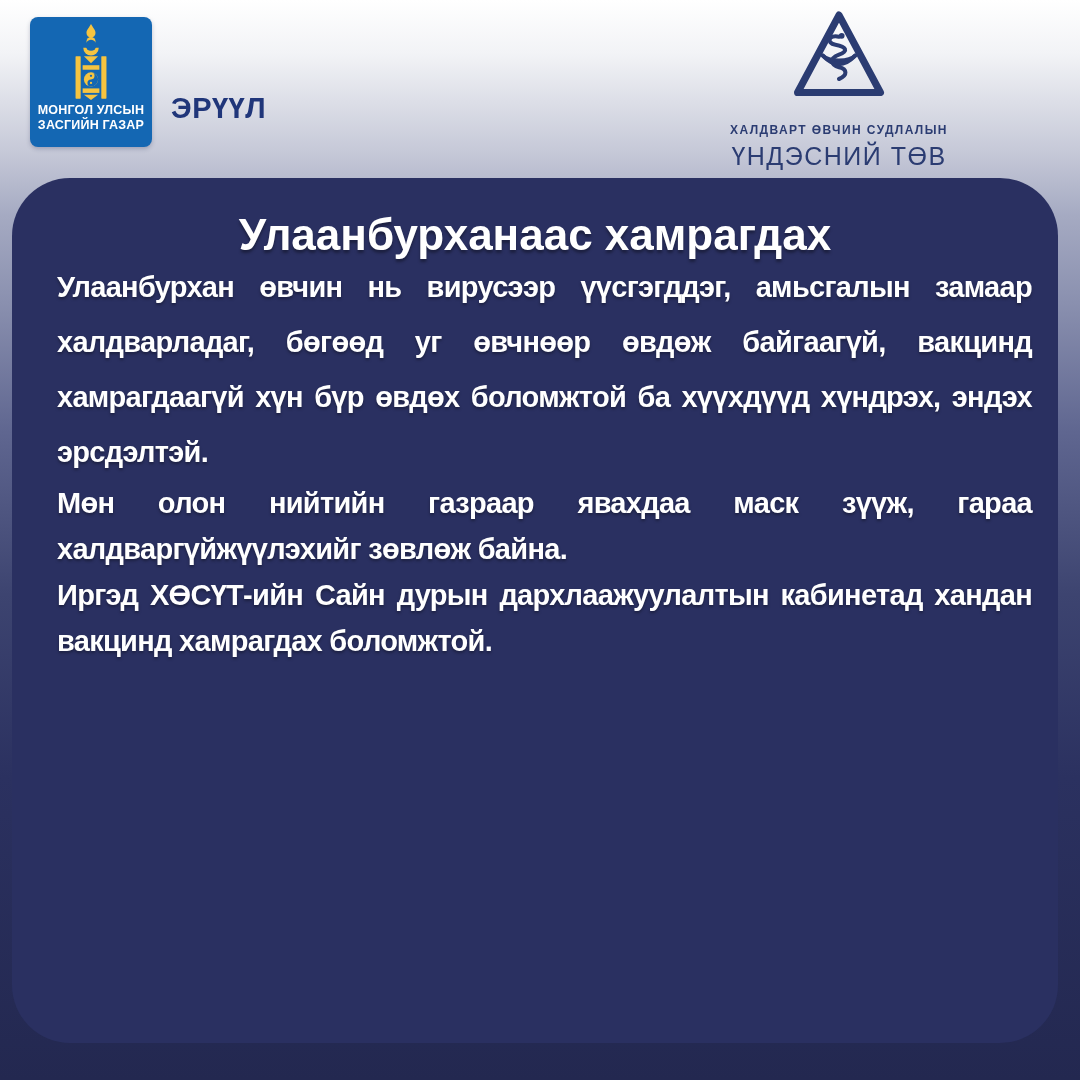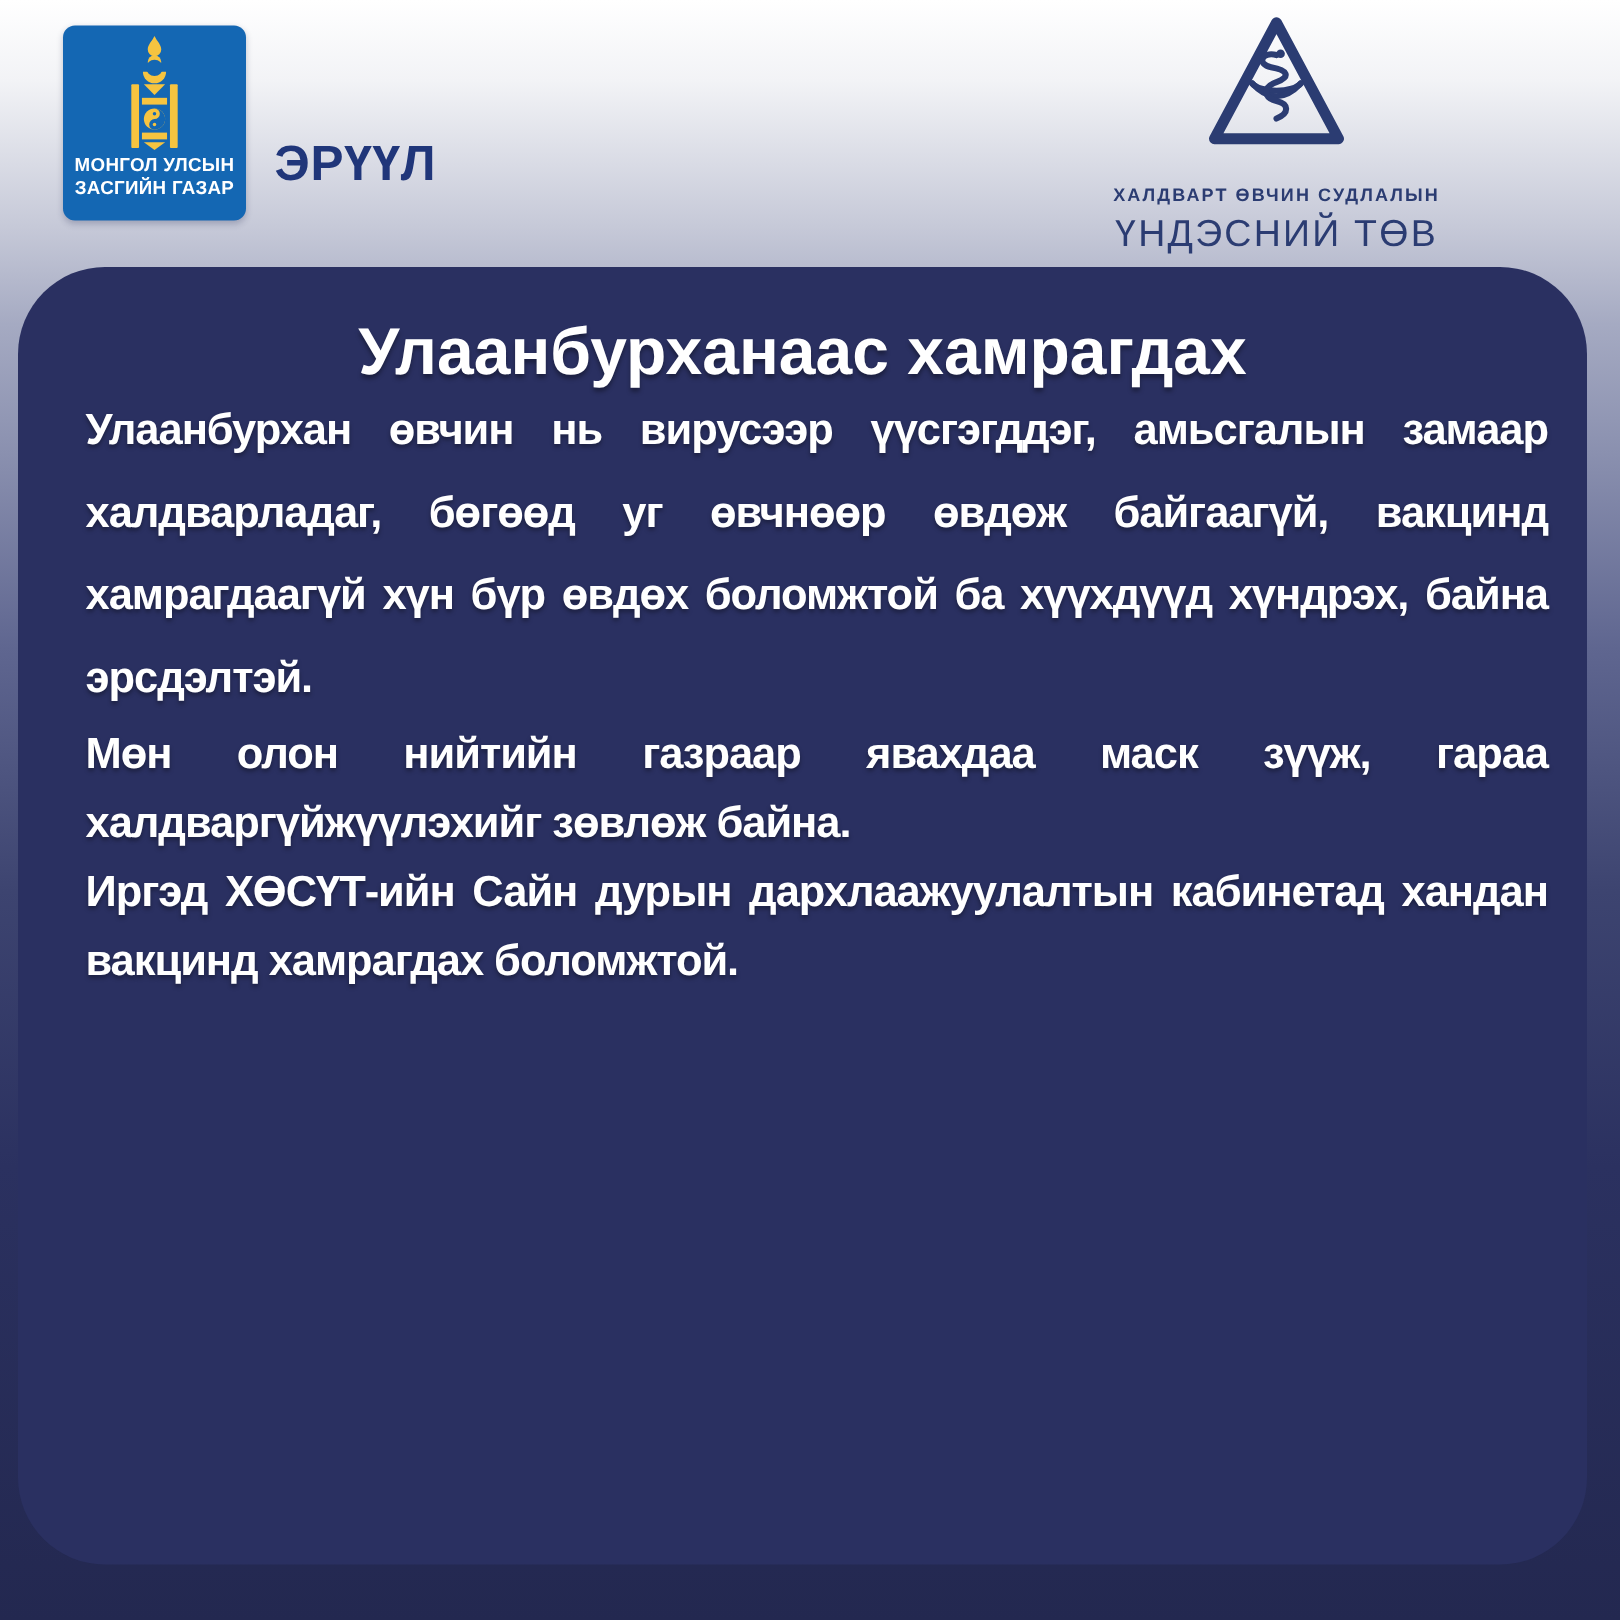--- a/index.html
+++ b/index.html
@@ -7,35 +7,35 @@
     width:1080px;height:1080px;overflow:hidden;
     font-family:"Liberation Sans","DejaVu Sans",sans-serif;
   }
   .page{
     position:relative;width:1080px;height:1080px;
     background:linear-gradient(180deg,
       #ffffff 0%, #f2f3f6 5%, #c6c9d8 14%, #a5aac2 20%,
       #8a90af 28%, #5f6690 40%, #3d4470 55%, #2b3160 72%, #232850 100%);
   }
   
-  .header{position:absolute;left:16px;top:0;width:948px;height:178px;}
+  .header{position:absolute;left:4px;top:0;width:948px;height:178px;}
   .gov-logo{
     position:absolute;left:26px;top:17px;width:122px;height:130px;
     background:#1467b3;border-radius:8px;
     display:flex;flex-direction:column;align-items:center;
     box-shadow:0 2px 4px rgba(30,40,80,.25);
   }
   .gov-logo .emblem{margin-top:7px;height:76px;}
   .gov-logo .gov-text{
     margin-top:3px;color:#ffffff;font-weight:bold;font-size:12.5px;
     line-height:15px;text-align:center;letter-spacing:.2px;white-space:nowrap;
   }
   .ministry-title{
     position:absolute;left:167px;top:92px;
-    color:#20367a;font-weight:bold;font-size:33px;line-height:33px;
+    color:#20367a;font-weight:bold;font-size:29px;line-height:33px;
     letter-spacing:.5px;white-space:nowrap;
   }
   .nccd-logo{
     position:absolute;right:18px;top:6px;width:190px;
     display:flex;flex-direction:column;align-items:center;
   }
   .nccd-logo svg{display:block;}
   .nccd-line1{
     margin-top:16px;color:#2b3c72;font-weight:bold;font-size:12px;
     letter-spacing:1.4px;white-space:nowrap;
@@ -117,18 +117,18 @@
         <circle cx="63" cy="33" r="3.2" fill="#2b3c72"></circle>
       </svg>
       <div class="nccd-line1">ХАЛДВАРТ ӨВЧИН СУДЛАЛЫН</div>
       <div class="nccd-line2">ҮНДЭСНИЙ ТӨВ</div>
     </div>
 
   </div>
 
   <div class="card">
     <h1 class="card-title">Улаанбурханаас хамрагдах</h1>
-    <p class="para-1">Улаанбурхан өвчин нь вирусээр үүсгэгддэг, амьсгалын замаар халдварладаг, бөгөөд уг өвчнөөр өвдөж байгаагүй, вакцинд хамрагдаагүй хүн бүр өвдөх боломжтой ба хүүхдүүд хүндрэх, байна эрсдэлтэй.</p>
+    <p class="para-1">Улаанбурхан өвчин нь вирусээр үүсгэгддэг, амьсгалын замаар халдварладаг, бөгөөд уг өвчнөөр өвдөж байгаагүй, вакцинд хамрагдаагүй хүн бүр өвдөх боломжтой ба хүүхдүүд хүндрэх, эндэх эрсдэлтэй.</p>
     <p class="para-3">Мөн олон нийтийн газраар явахдаа маск зүүж, гараа халдваргүйжүүлэхийг зөвлөж байна.</p>
     <p class="para-4">Иргэд ХӨСҮТ-ийн Сайн дурын дархлаажуулалтын кабинетад хандан вакцинд хамрагдах боломжтой.</p>
   </div>
 
 </div>
 
 </body></html>

